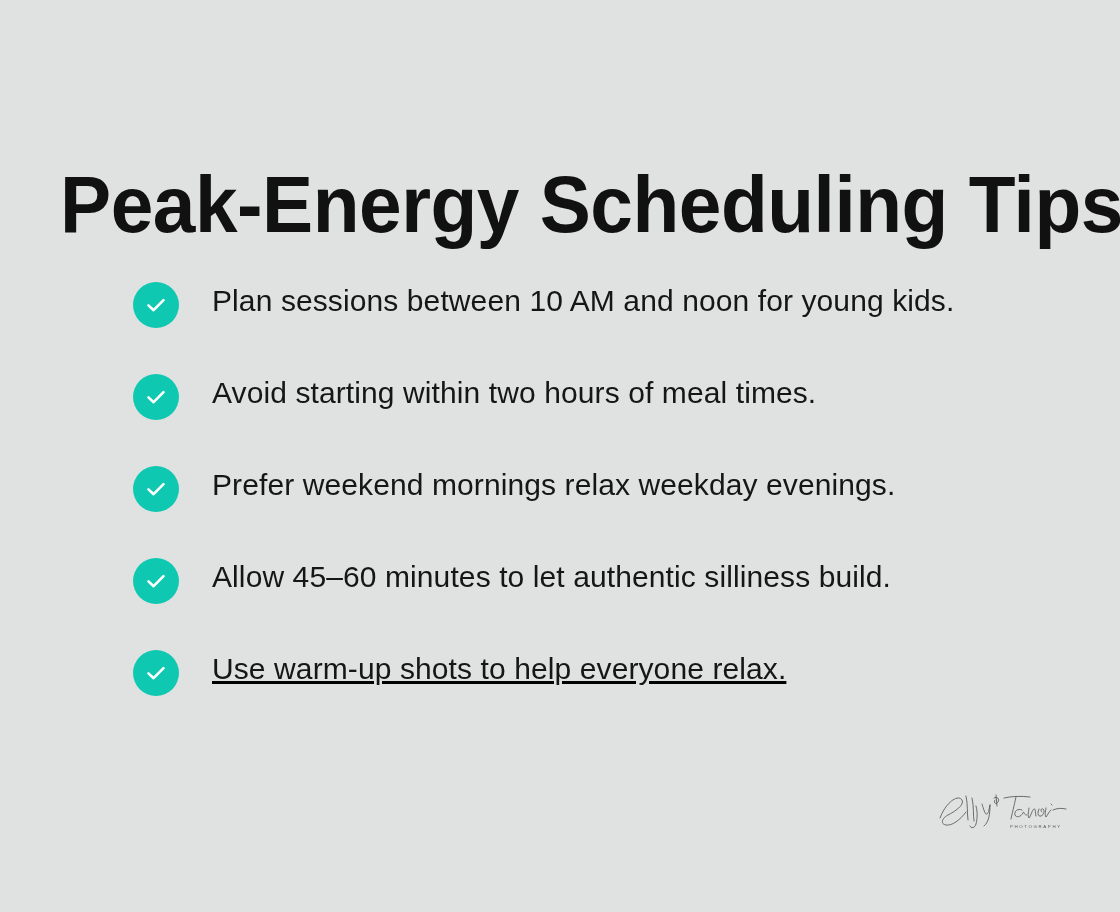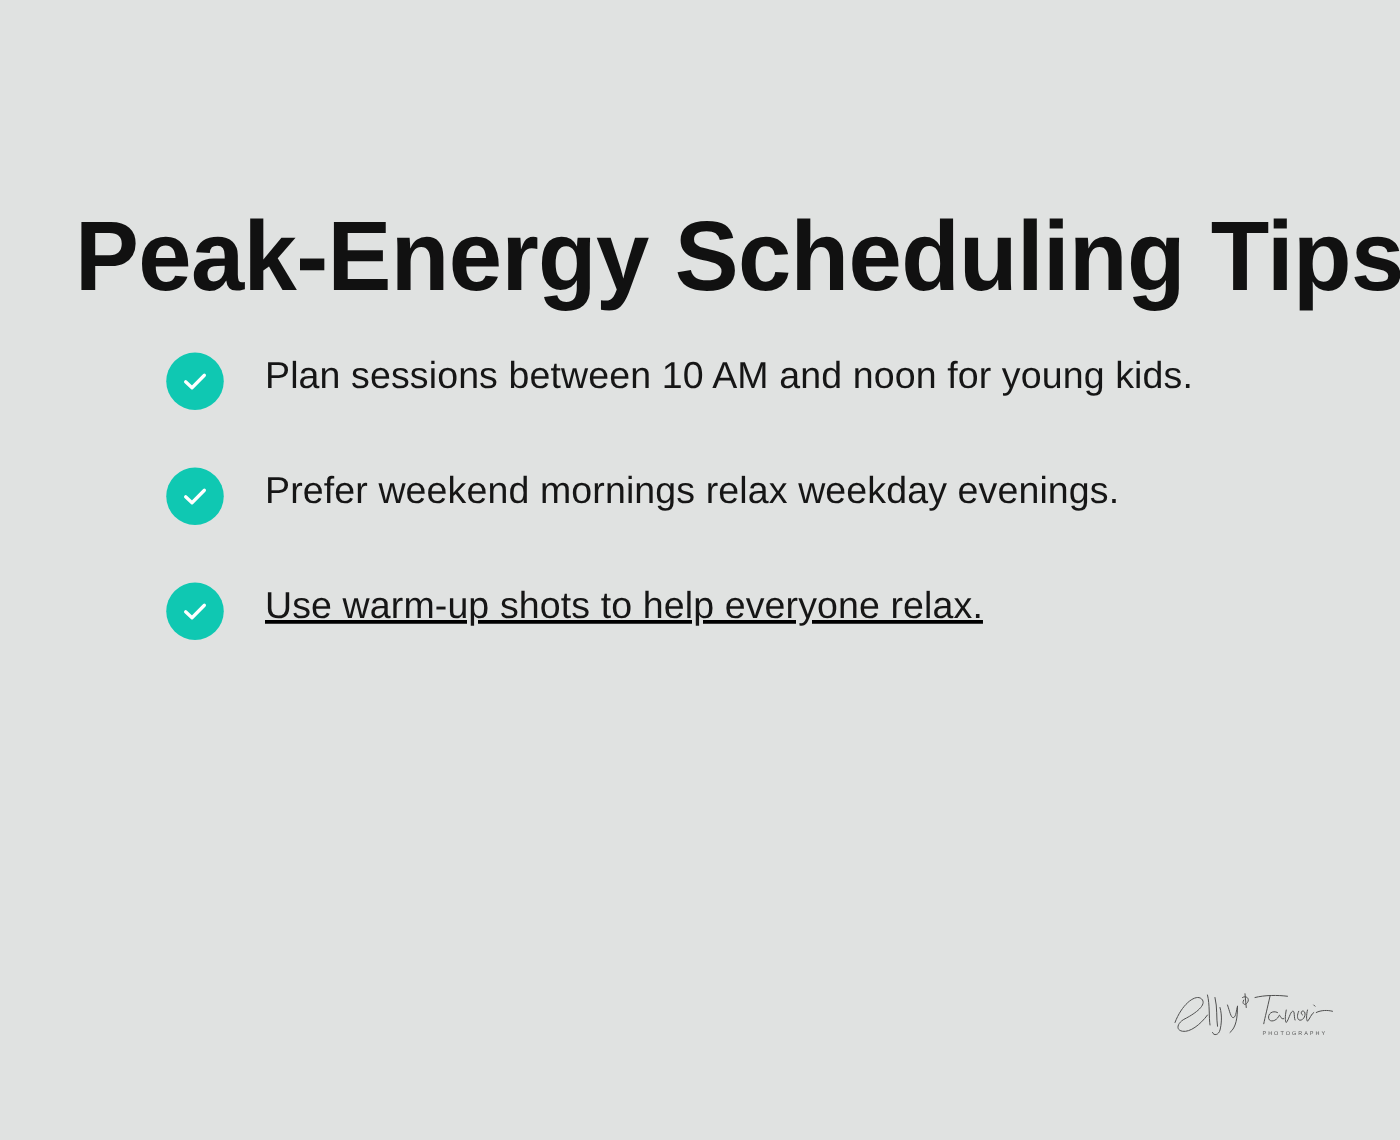--- a/index.html
+++ b/index.html
@@ -114,30 +114,46 @@
 
     <li class="tip-row">
       <span class="check-badge">
         <svg viewBox="0 0 26 26" aria-hidden="true">
           <path d="M5.5 13.4 L10.6 18.2 L20.5 8.2" fill="none" stroke="#ffffff" stroke-width="2.6" stroke-linecap="round" stroke-linejoin="round"></path>
         </svg>
       </span>
       <span class="tip-text">Plan sessions between 10 AM and noon for young kids.</span>
     </li>
 
+    <li class="tip-row">
+      <span class="check-badge">
+        <svg viewBox="0 0 26 26" aria-hidden="true">
+          <path d="M5.5 13.4 L10.6 18.2 L20.5 8.2" fill="none" stroke="#ffffff" stroke-width="2.6" stroke-linecap="round" stroke-linejoin="round"></path>
+        </svg>
+      </span>
+      <span class="tip-text">Avoid starting within two hours of meal times.</span>
+    </li>
 
     <li class="tip-row">
       <span class="check-badge">
         <svg viewBox="0 0 26 26" aria-hidden="true">
           <path d="M5.5 13.4 L10.6 18.2 L20.5 8.2" fill="none" stroke="#ffffff" stroke-width="2.6" stroke-linecap="round" stroke-linejoin="round"></path>
         </svg>
       </span>
       <span class="tip-text">Prefer weekend mornings relax weekday evenings.</span>
     </li>
 
+    <li class="tip-row">
+      <span class="check-badge">
+        <svg viewBox="0 0 26 26" aria-hidden="true">
+          <path d="M5.5 13.4 L10.6 18.2 L20.5 8.2" fill="none" stroke="#ffffff" stroke-width="2.6" stroke-linecap="round" stroke-linejoin="round"></path>
+        </svg>
+      </span>
+      <span class="tip-text">Allow 45–60 minutes to let authentic silliness build.</span>
+    </li>
 
     <li class="tip-row">
       <span class="check-badge">
         <svg viewBox="0 0 26 26" aria-hidden="true">
           <path d="M5.5 13.4 L10.6 18.2 L20.5 8.2" fill="none" stroke="#ffffff" stroke-width="2.6" stroke-linecap="round" stroke-linejoin="round"></path>
         </svg>
       </span>
       <span class="tip-text">Use warm-up shots to help everyone relax.</span>
     </li>
 

